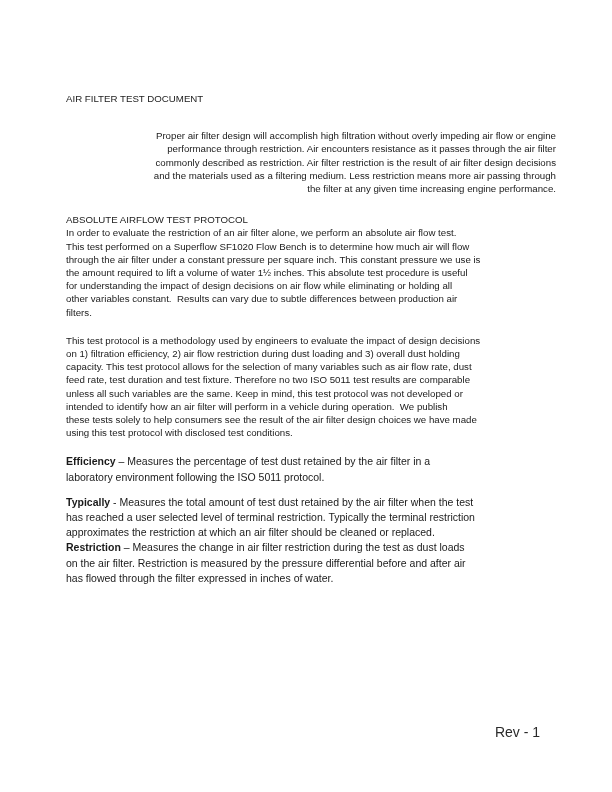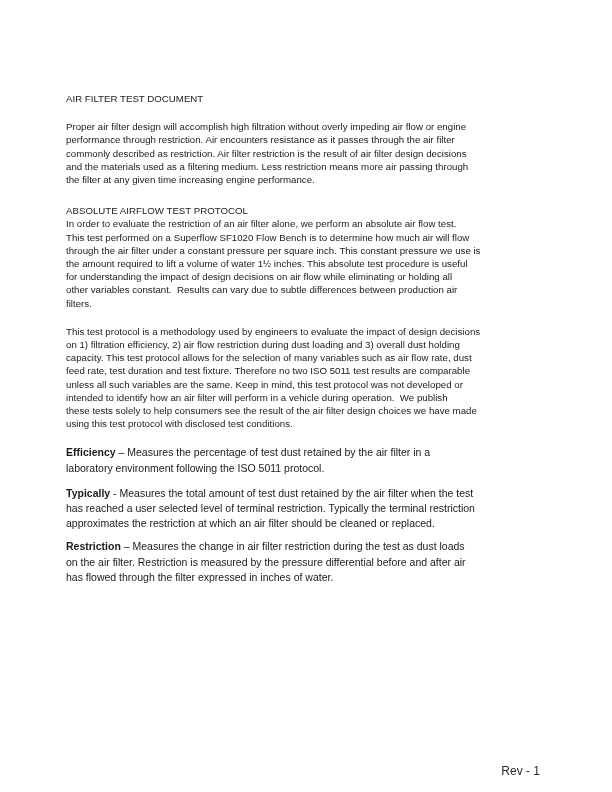--- a/index.html
+++ b/index.html
@@ -22,39 +22,39 @@
   
   .doc-title,
   .section-heading,
   .section-body,
   .intro-para {
     font-size: 9.7px;
     line-height: 13.2px;
     white-space: pre;
     color: #212121;
   }
-  .intro-para { margin-top: 15px; }
+  .intro-para { margin-top: 24px; text-align: right; }
   .section-abs { margin-top: 18px; }
   .section-iso { margin-top: 15px; }
   
   .definition {
     font-size: 10.5px;
     line-height: 15.2px;
     color: #1a1a1a;
   }
   .def-efficiency { margin-top: 15px; }
   .def-capacity { margin-top: 10px; }
-  .def-restriction { margin-top: 8px; }
+  .def-restriction { }
   .definition .term { font-weight: bold; white-space: pre; }
   .definition .def-body { white-space: pre; }
   .page-footer {
     position: absolute;
-    top: 766px;
+    top: 727px;
     right: 72px;
-    font-size: 12px;
+    font-size: 14px;
     line-height: 10px;
     color: #2a2a2a;
     white-space: pre;
   }
 </style>
 </head>
 <body>
 
 <div class="page">
   <div class="content">

